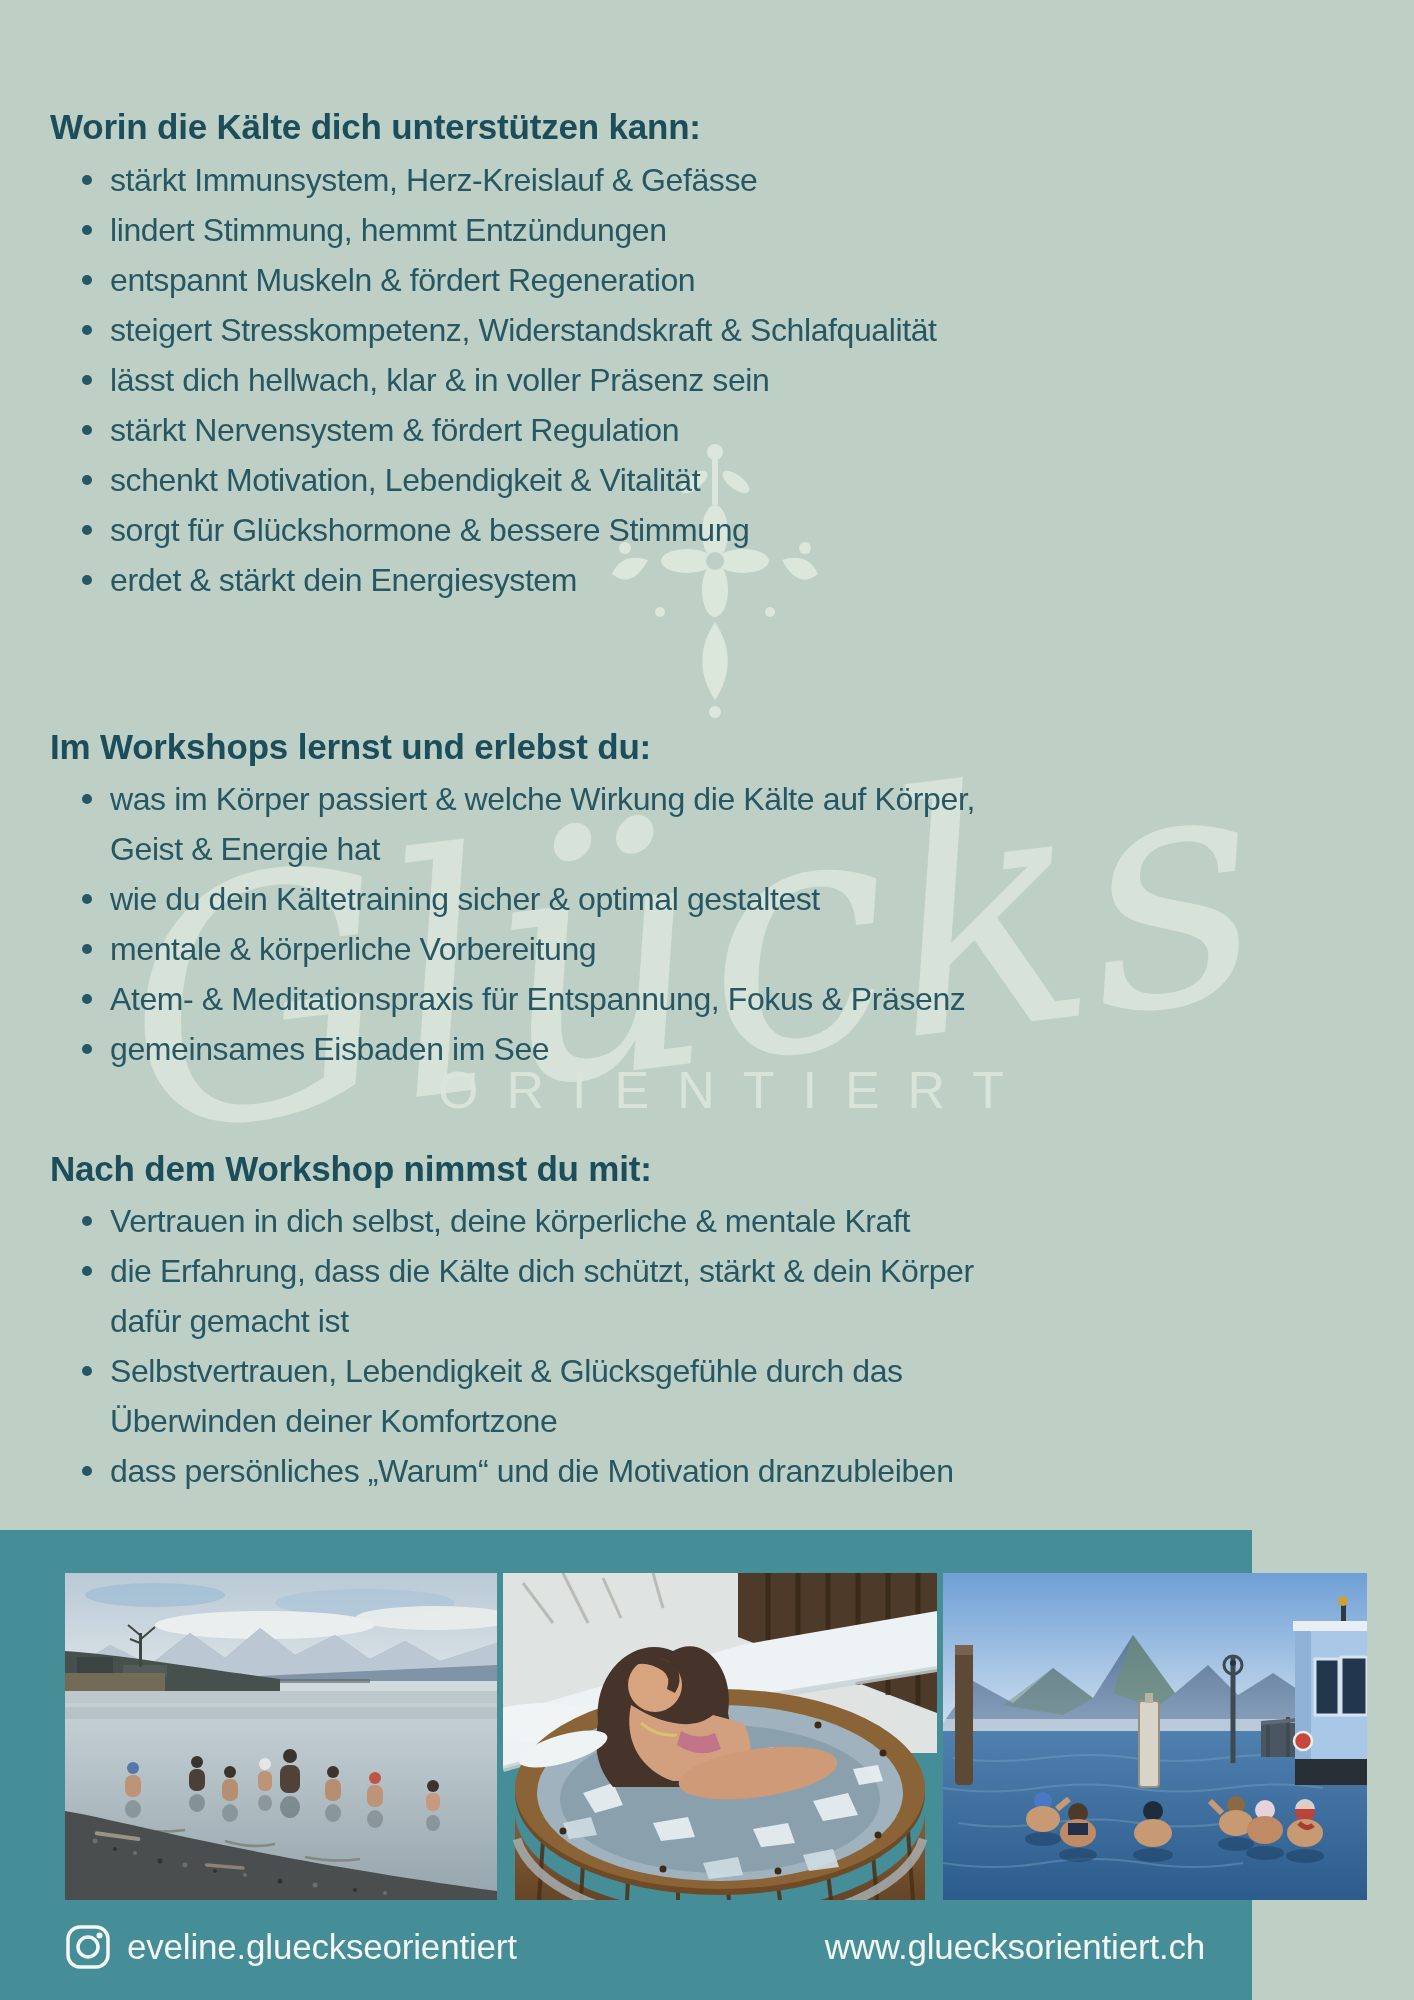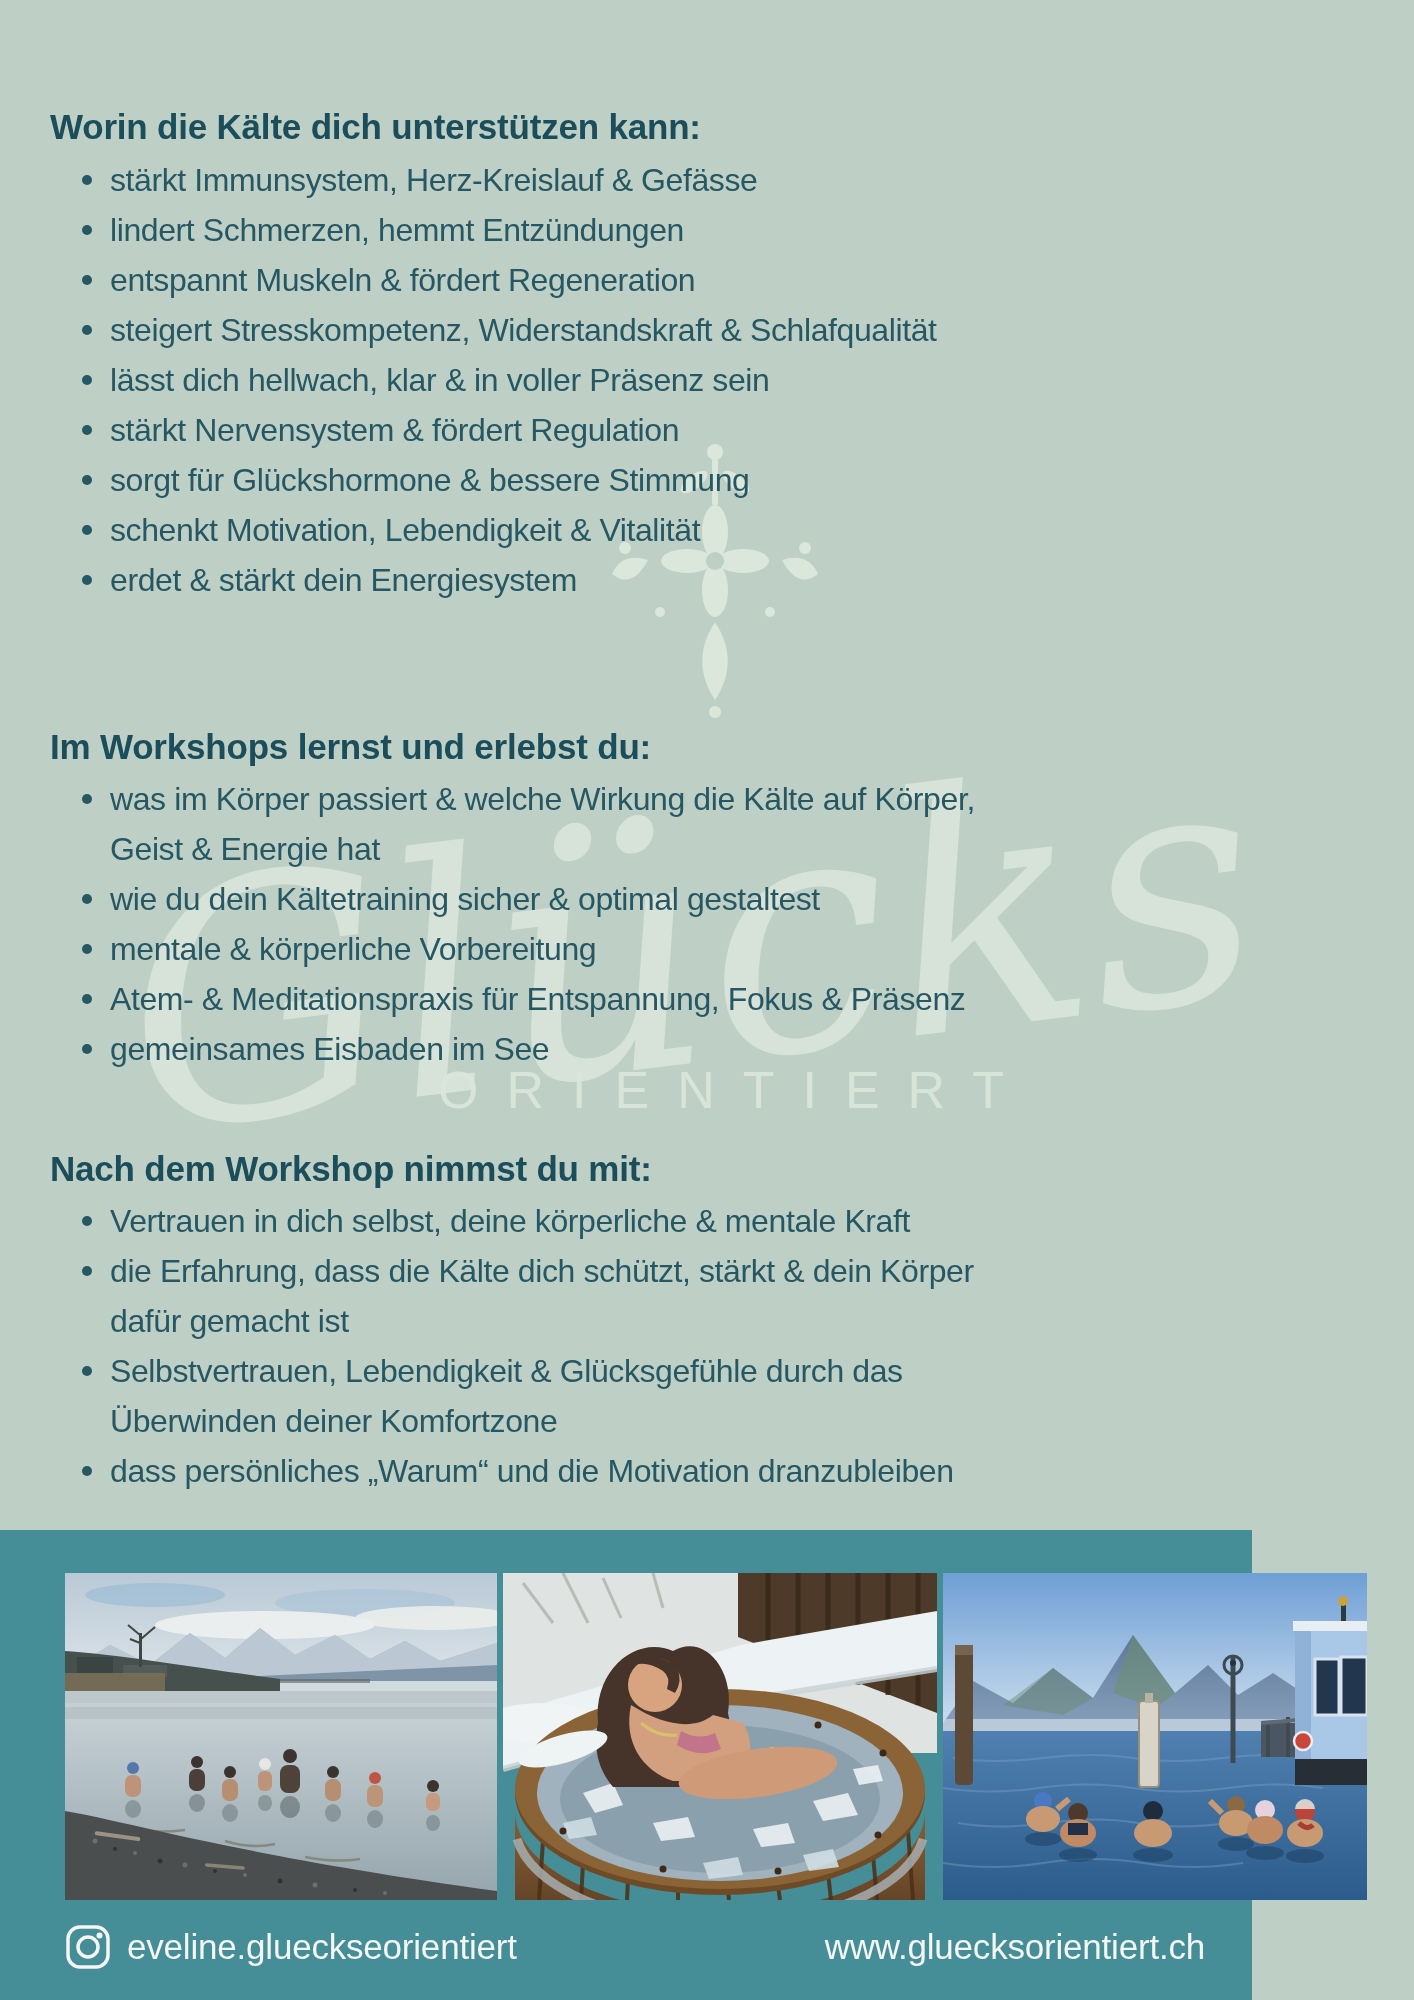--- a/index.html
+++ b/index.html
@@ -65,45 +65,45 @@
     <section id="sec1">
       <h2>Worin die Kälte dich unterstützen kann:</h2>
       <ul>
 
       <li>
             <span class="dot"></span>
             <span class="txt">stärkt Immunsystem, Herz-Kreislauf &amp; Gefässe</span>
           </li>
           <li>
             <span class="dot"></span>
-            <span class="txt">lindert Schmerzen, hemmt Entzündungen</span>
+            <span class="txt">lindert Stimmung, hemmt Entzündungen</span>
           </li>
           <li>
             <span class="dot"></span>
             <span class="txt">entspannt Muskeln &amp; fördert Regeneration</span>
           </li>
           <li>
             <span class="dot"></span>
             <span class="txt">steigert Stresskompetenz, Widerstandskraft &amp; Schlafqualität</span>
           </li>
           <li>
             <span class="dot"></span>
             <span class="txt">lässt dich hellwach, klar &amp; in voller Präsenz sein</span>
           </li>
           <li>
             <span class="dot"></span>
             <span class="txt">stärkt Nervensystem &amp; fördert Regulation</span>
           </li>
           <li>
             <span class="dot"></span>
+            <span class="txt">schenkt Motivation, Lebendigkeit &amp; Vitalität</span>
+          </li>
+          <li>
+            <span class="dot"></span>
             <span class="txt">sorgt für Glückshormone &amp; bessere Stimmung</span>
-          </li>
-          <li>
-            <span class="dot"></span>
-            <span class="txt">schenkt Motivation, Lebendigkeit &amp; Vitalität</span>
           </li>
           <li>
             <span class="dot"></span>
             <span class="txt">erdet &amp; stärkt dein Energiesystem</span>
           </li>
         </ul>
     </section>
     <section id="sec2">
       <h2>Im Workshops lernst und erlebst du:</h2>
       <ul>

